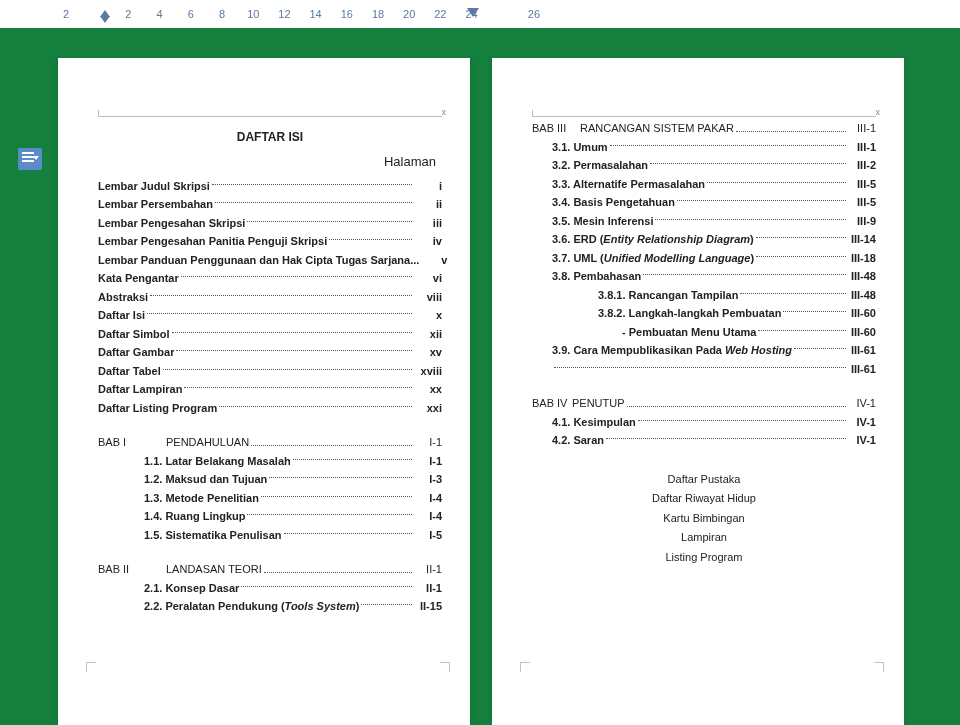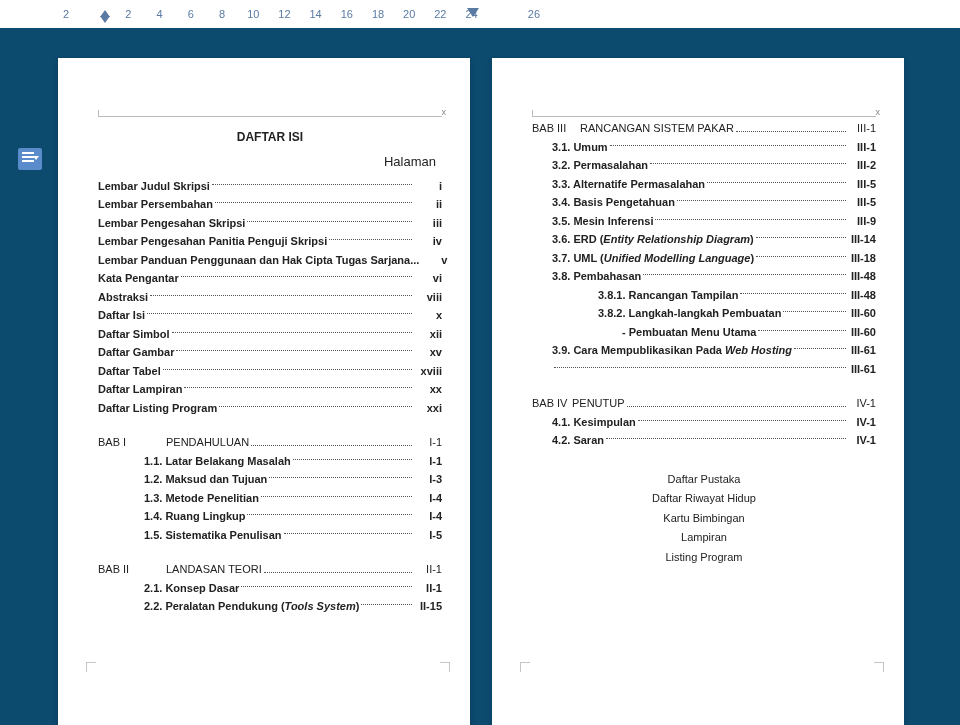--- a/index.html
+++ b/index.html
@@ -44,21 +44,21 @@
     position: absolute;
     width: 0; height: 0;
     border-left: 6px solid transparent;
     border-right: 6px solid transparent;
     border-top: 9px solid #5a7aa3;
   }
 
   .workspace {
     position: absolute;
     top: 28px; left: 0; right: 0; bottom: 0;
-    background: #0c4a6e;
+    background: #15803d;
   }
 
   .page {
     position: absolute;
     background: #fff;
     box-shadow: 0 2px 6px rgba(0,0,0,.15);
     font-size: 11px;
     color: #222;
     line-height: 1.5;
   }

